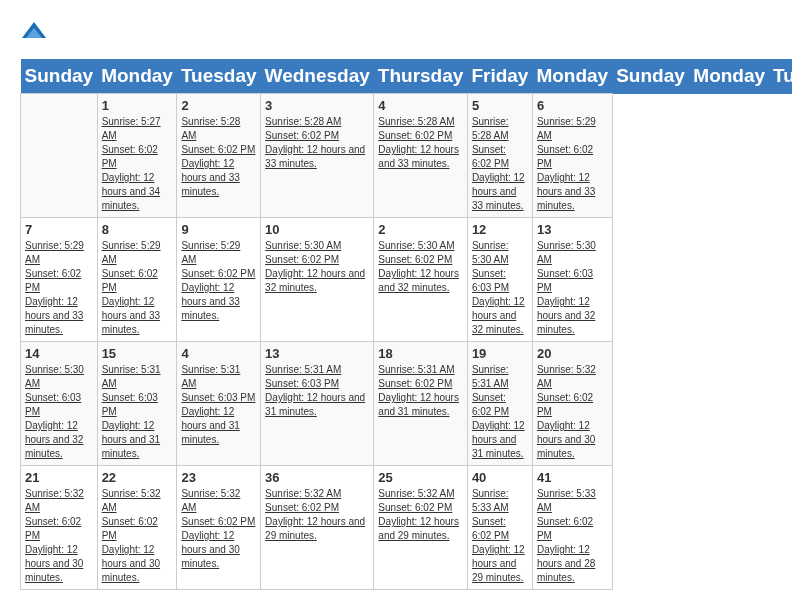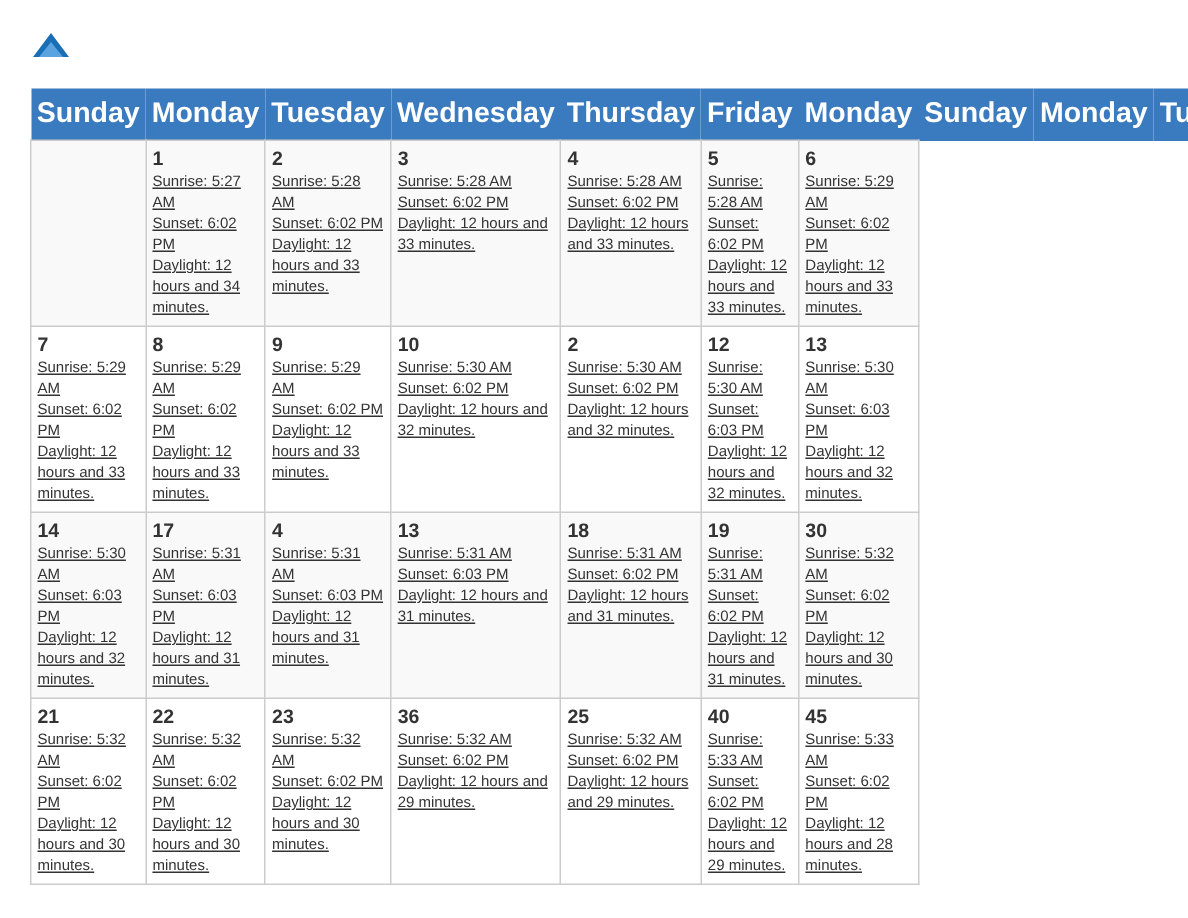--- a/index.html
+++ b/index.html
@@ -187,41 +187,41 @@
           <span class="day-number">13</span>
           <div class="day-info">Sunrise: 5:30 AM<br>Sunset: 6:03 PM<br>Daylight: 12 hours and 32 minutes.</div>
         </td>
       </tr>
       <tr>
         <td>
           <span class="day-number">14</span>
           <div class="day-info">Sunrise: 5:30 AM<br>Sunset: 6:03 PM<br>Daylight: 12 hours and 32 minutes.</div>
         </td>
         <td>
-          <span class="day-number">17</span>
+          <span class="day-number">15</span>
           <div class="day-info">Sunrise: 5:31 AM<br>Sunset: 6:03 PM<br>Daylight: 12 hours and 31 minutes.</div>
         </td>
         <td>
           <span class="day-number">4</span>
           <div class="day-info">Sunrise: 5:31 AM<br>Sunset: 6:03 PM<br>Daylight: 12 hours and 31 minutes.</div>
         </td>
         <td>
           <span class="day-number">13</span>
           <div class="day-info">Sunrise: 5:31 AM<br>Sunset: 6:03 PM<br>Daylight: 12 hours and 31 minutes.</div>
         </td>
         <td>
           <span class="day-number">18</span>
           <div class="day-info">Sunrise: 5:31 AM<br>Sunset: 6:02 PM<br>Daylight: 12 hours and 31 minutes.</div>
         </td>
         <td>
           <span class="day-number">19</span>
           <div class="day-info">Sunrise: 5:31 AM<br>Sunset: 6:02 PM<br>Daylight: 12 hours and 31 minutes.</div>
         </td>
         <td>
-          <span class="day-number">30</span>
+          <span class="day-number">20</span>
           <div class="day-info">Sunrise: 5:32 AM<br>Sunset: 6:02 PM<br>Daylight: 12 hours and 30 minutes.</div>
         </td>
       </tr>
       <tr>
         <td>
           <span class="day-number">21</span>
           <div class="day-info">Sunrise: 5:32 AM<br>Sunset: 6:02 PM<br>Daylight: 12 hours and 30 minutes.</div>
         </td>
         <td>
           <span class="day-number">22</span>
@@ -237,18 +237,18 @@
         </td>
         <td>
           <span class="day-number">25</span>
           <div class="day-info">Sunrise: 5:32 AM<br>Sunset: 6:02 PM<br>Daylight: 12 hours and 29 minutes.</div>
         </td>
         <td>
           <span class="day-number">40</span>
           <div class="day-info">Sunrise: 5:33 AM<br>Sunset: 6:02 PM<br>Daylight: 12 hours and 29 minutes.</div>
         </td>
         <td>
-          <span class="day-number">45</span>
+          <span class="day-number">41</span>
           <div class="day-info">Sunrise: 5:33 AM<br>Sunset: 6:02 PM<br>Daylight: 12 hours and 28 minutes.</div>
         </td>
       </tr>
     </tbody>
 </table>
 
 </body></html>

